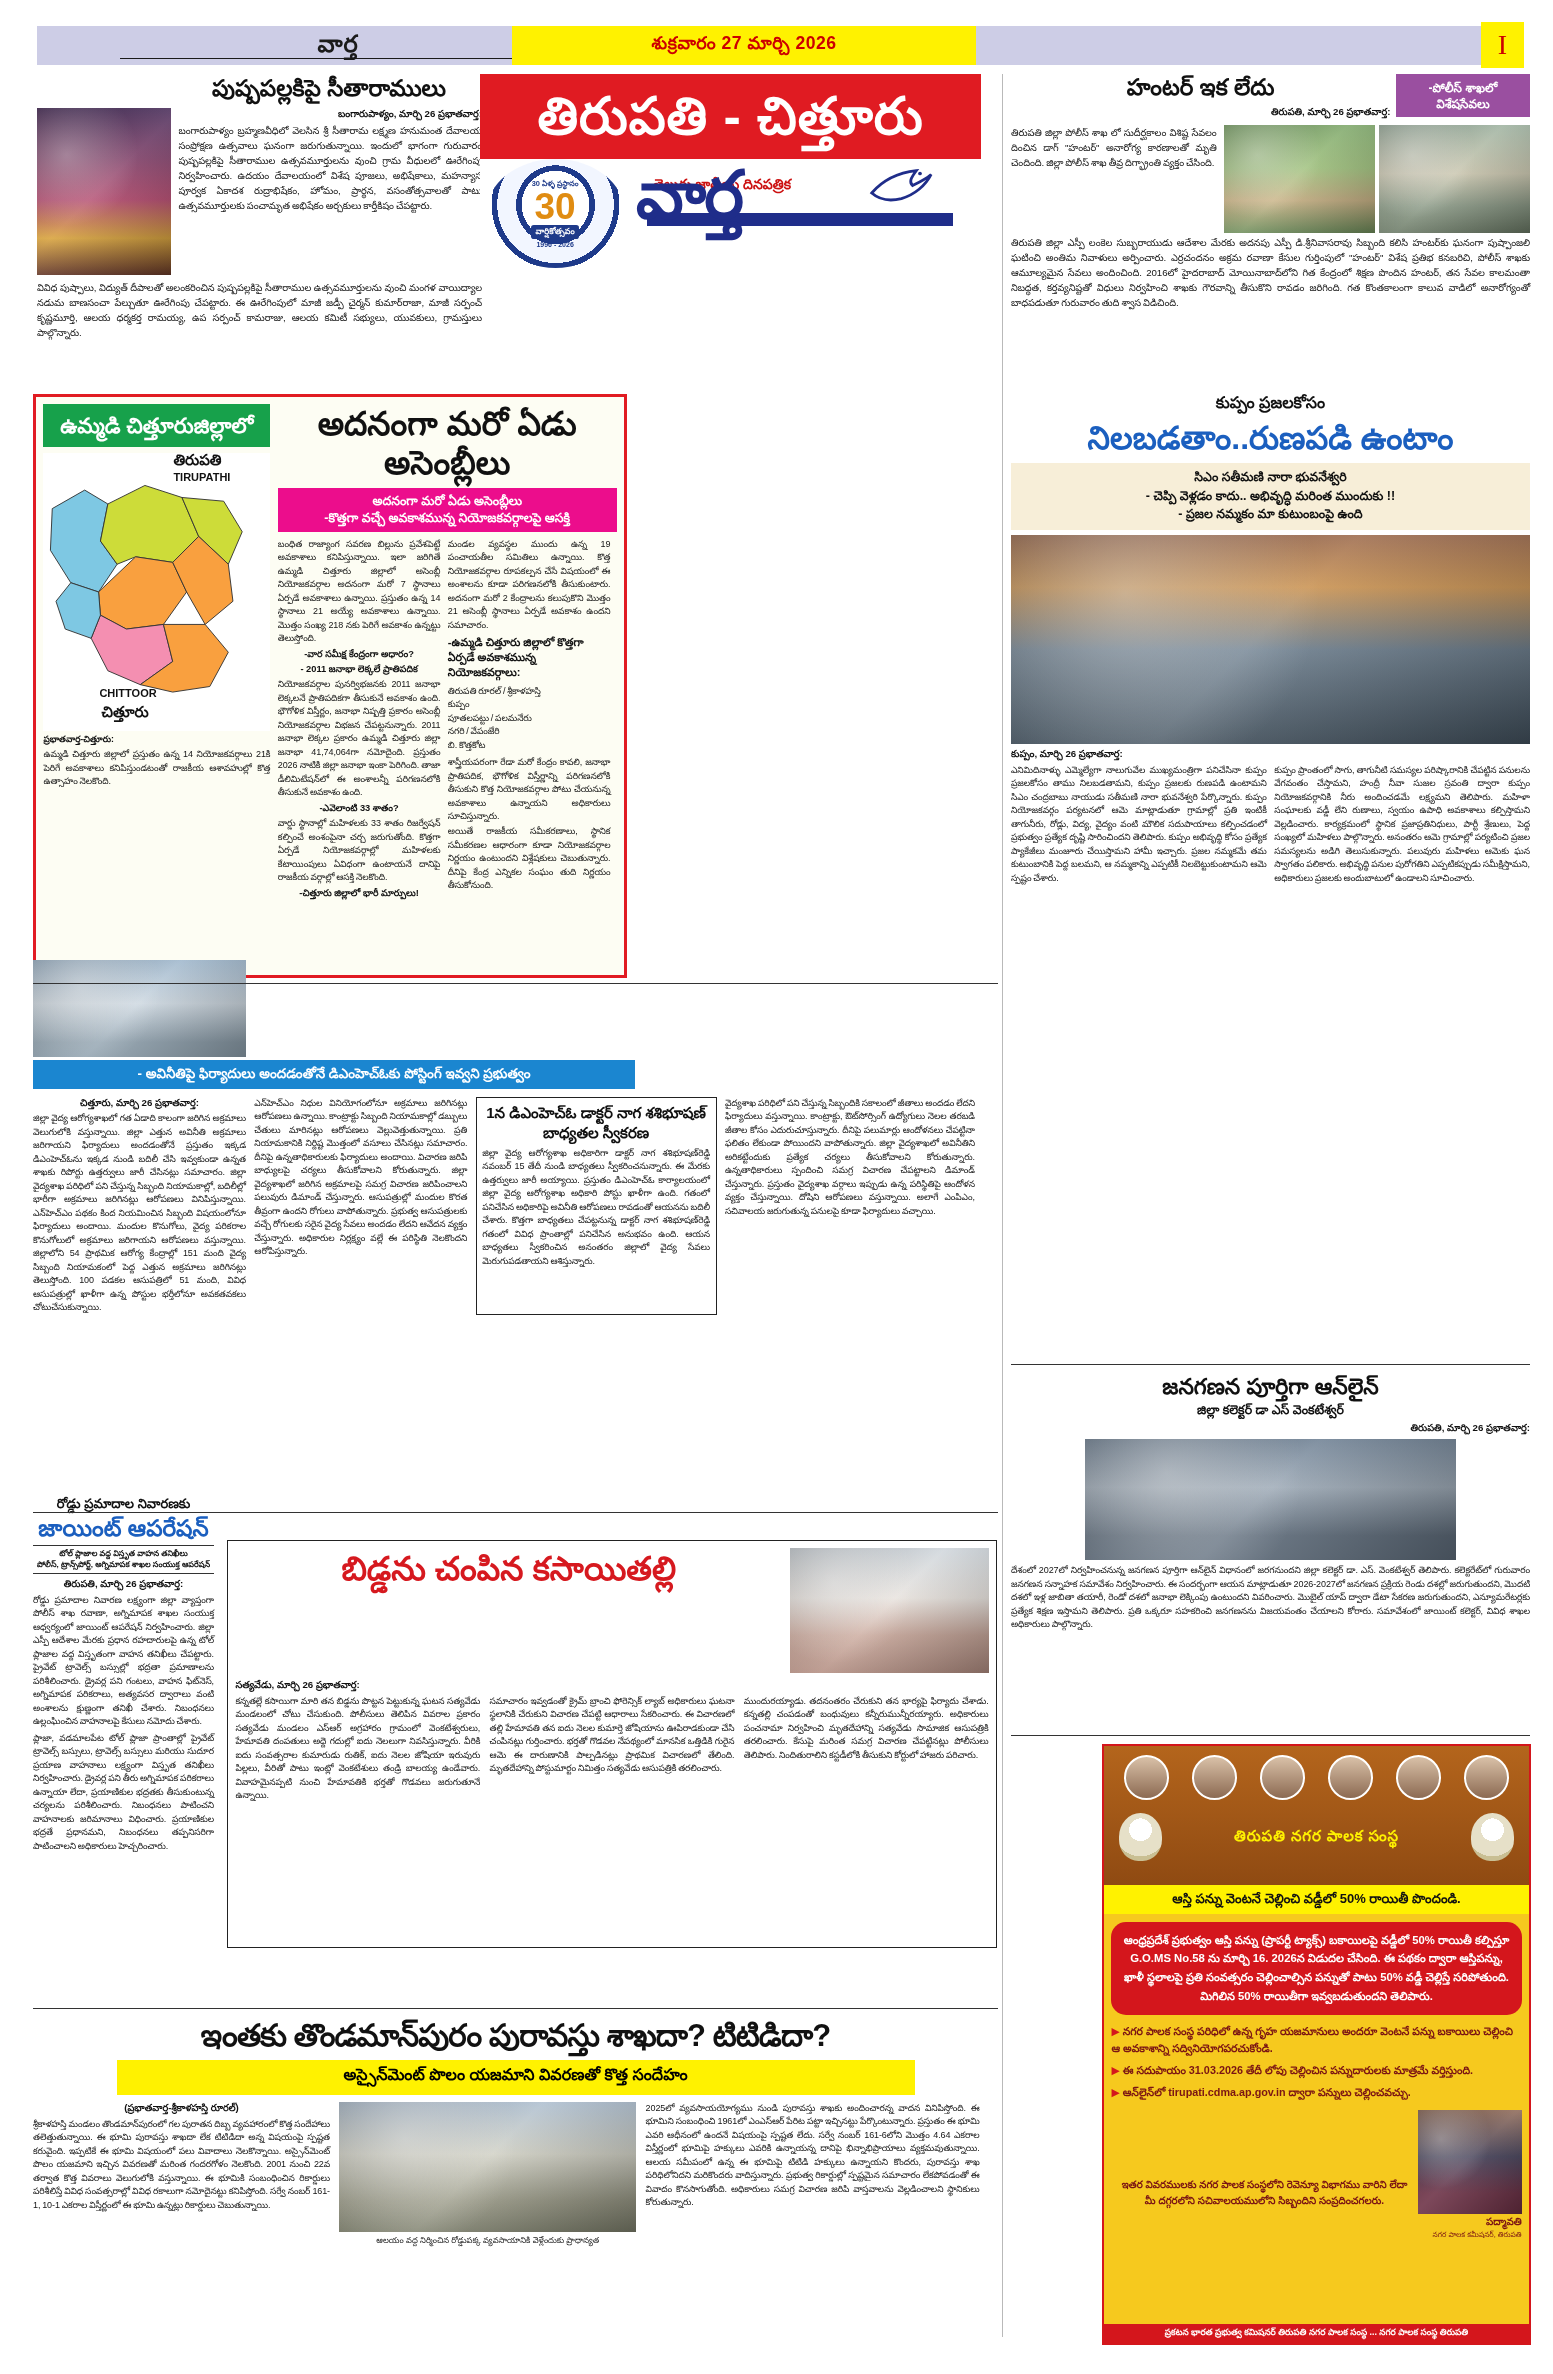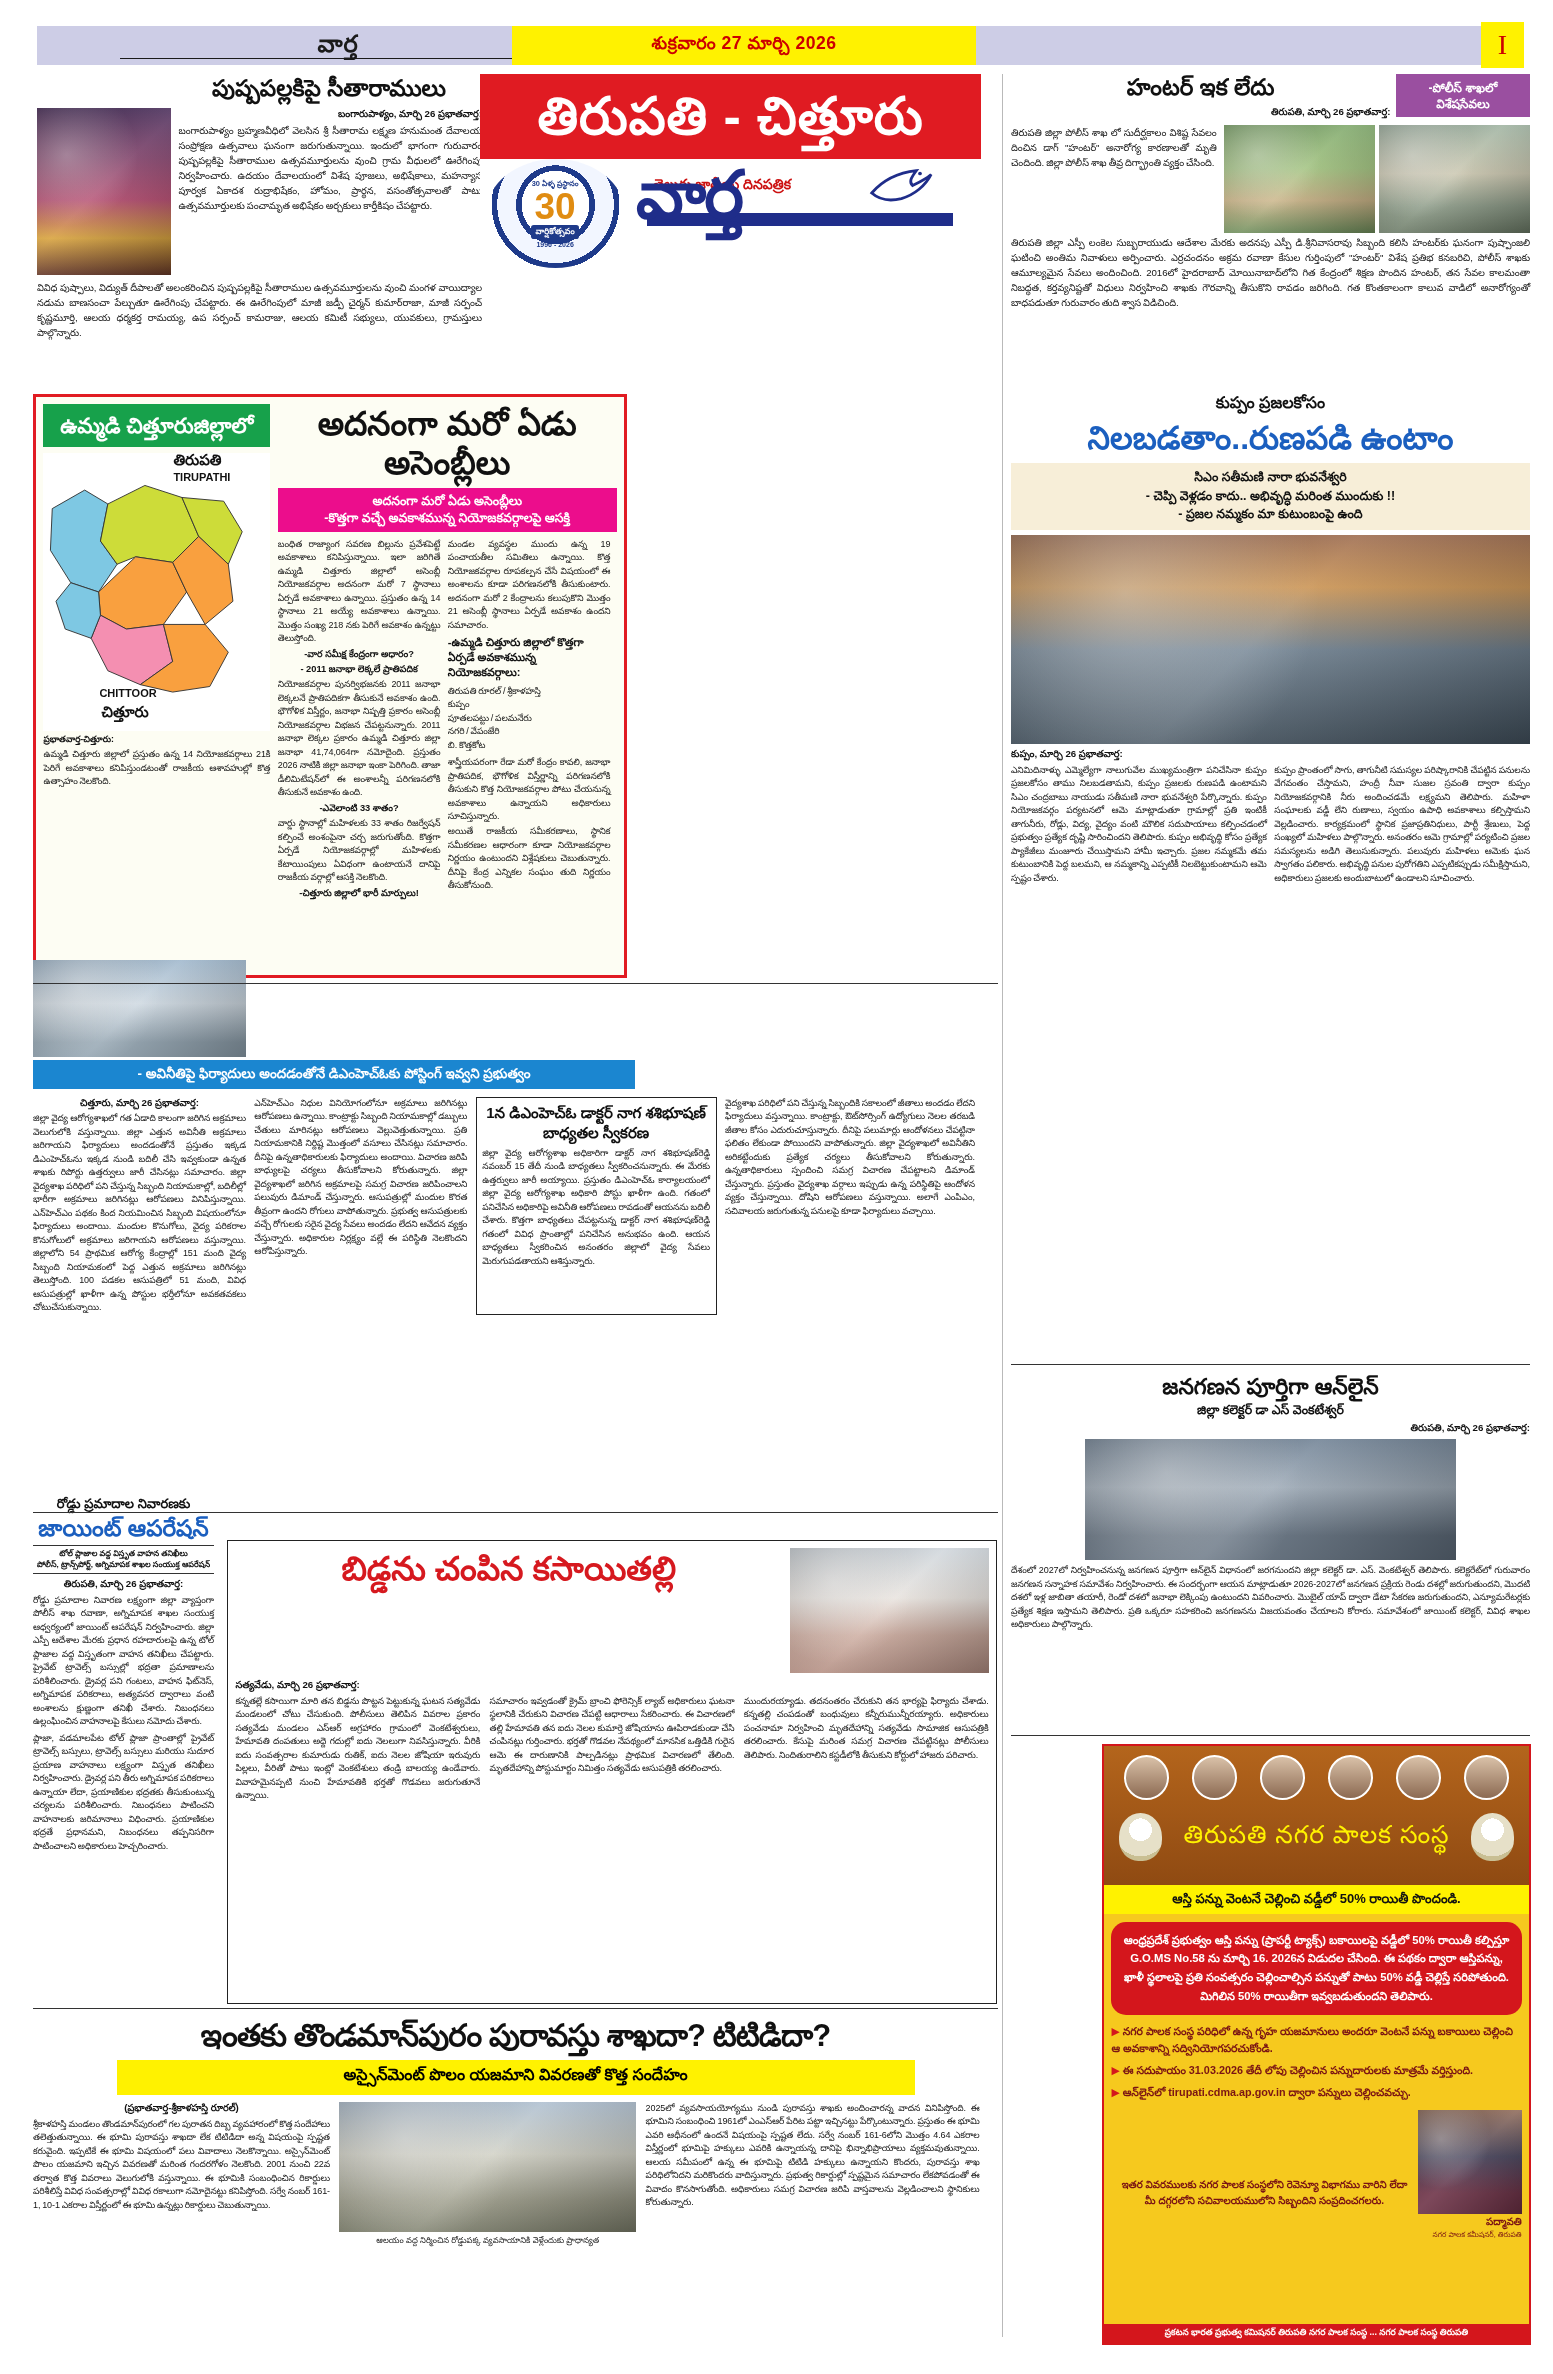--- a/index.html
+++ b/index.html
@@ -125,21 +125,21 @@
   
   .ad-outer{ border:2.8px solid #d4161c; background:#f6c91e; }
   .ad-top{
     background: linear-gradient(180deg,#b4651c,#8f4a12);
     position:relative;
   }
   .ad-face{
     width:45px;height:45px;border-radius:50%;border:2.8px solid #fff;
     background:linear-gradient(180deg,#d9c1a8,#8c6a52);
   }
-  .ad-title{ color:#fff200; font-weight:normal; font-size:25px; text-align:left; letter-spacing:0.9px;}
+  .ad-title{ color:#fff200; font-weight:bold; font-size:15px; text-align:left; letter-spacing:0.9px;}
   .ad-emblem{ width:43px;height:48px;border-radius:50% 50% 45% 45%; background: radial-gradient(circle at 50% 35%, #fff 0 30%, #e6e0c8 30% 70%, #c9bf93 70% 100%); }
   .ad-yellowline{ background:#fff200; color:#111; font-weight:bold; text-align:center; font-size:13px; padding:5.6px 3.7px; }
   .ad-redblock{ background:#d4161c; color:#fff; border-radius:15px; text-align:center; font-size:11.3px; line-height:18.6px; padding:9.3px 11px; font-weight:bold;}
   .ad-bullet{ font-size:10.8px; line-height:16.7px; color:#7a1414; font-weight:bold; }
   .ad-bullet .mark{ color:#d4161c; }
   .ad-foot{ background:#fff200; text-align:center; font-size:10.2px; font-weight:bold; color:#7a1414; line-height:16px; padding:5.6px;}
   .ad-bottom-red{ background:#d4161c; color:#fff; text-align:center; font-size:8.8px; padding:3.7px; font-weight:bold;}
 
   .caption{ font-size:8.3px; text-align:center; color:#222; }
 </style>
@@ -318,21 +318,21 @@
     <div class="hx-blue tel" style="font-size:23px;line-height:28px;">జాయింట్ ఆపరేషన్</div>
     <div style="border-top:0.9px solid #333;border-bottom:0.9px solid #333;padding:2.8px 0;margin-top:2.8px;">
       <div class="tel hl" style="font-size:8px;text-align:center;">టోల్ ప్లాజాల వద్ద విస్తృత వాహన తనిఖీలు</div>
       <div class="tel hl" style="font-size:8px;text-align:center;">పోలీస్, ట్రాన్స్‌పోర్ట్, అగ్నిమాపక శాఖల సంయుక్త ఆపరేషన్</div>
     </div>
     <div class="dateline tel hl" style="margin-top:3.7px;">తిరుపతి, మార్చి 26 ప్రభాతవార్త:</div>
     <div class="body-text tel sm">రోడ్డు ప్రమాదాల నివారణ లక్ష్యంగా జిల్లా వ్యాప్తంగా పోలీస్ శాఖ రవాణా, అగ్నిమాపక శాఖల సంయుక్త ఆధ్వర్యంలో జాయింట్ ఆపరేషన్ నిర్వహించారు. జిల్లా ఎస్పీ ఆదేశాల మేరకు ప్రధాన రహదారులపై ఉన్న టోల్ ప్లాజాల వద్ద విస్తృతంగా వాహన తనిఖీలు చేపట్టారు. ప్రైవేట్ ట్రావెల్స్ బస్సుల్లో భద్రతా ప్రమాణాలను పరిశీలించారు. డ్రైవర్ల పని గంటలు, వాహన ఫిట్‌నెస్, అగ్నిమాపక పరికరాలు, అత్యవసర ద్వారాలు వంటి అంశాలను క్షుణ్ణంగా తనిఖీ చేశారు. నిబంధనలు ఉల్లంఘించిన వాహనాలపై కేసులు నమోదు చేశారు.</div>
     <div class="body-text tel sm" style="margin-top:2.8px;">ప్లాజా, వడమాలపేట టోల్ ప్లాజా ప్రాంతాల్లో ప్రైవేట్ ట్రావెల్స్ బస్సులు, ట్రావెల్స్ బస్సులు మరియు సుదూర ప్రయాణ వాహనాలు లక్ష్యంగా విస్తృత తనిఖీలు నిర్వహించారు. డ్రైవర్ల పని తీరు అగ్నిమాపక పరికరాలు ఉన్నాయా లేదా, ప్రయాణికుల భద్రతకు తీసుకుంటున్న చర్యలను పరిశీలించారు. నిబంధనలు పాటించని వాహనాలకు జరిమానాలు విధించారు. ప్రయాణికుల భద్రతే ప్రధానమని, నిబంధనలు తప్పనిసరిగా పాటించాలని అధికారులు హెచ్చరించారు.</div>
   </div>
 
-  <div class="boxed" style="position:absolute;left:227px;top:1540px;width:770px;height:464px;background:#fff;">
+  <div class="boxed" style="position:absolute;left:227px;top:1540px;width:770px;height:408px;background:#fff;">
     <div style="padding:7.4px;">
       <div style="display:flex;align-items:flex-start;gap:7.4px;">
         <div style="flex:1;">
           <div class="hx-red tel" style="font-size:33px;line-height:41px;">బిడ్డను చంపిన కసాయితల్లి</div>
         </div>
         <div class="photo ph-baby" style="width:199px;height:125px;"></div>
       </div>
       <div class="dateline tel hl" style="text-align:left;margin-top:5.6px;">సత్యవేడు, మార్చి 26 ప్రభాతవార్త:</div>
       <div style="display:flex;gap:9.3px;margin-top:1.9px;">
         <div style="width:33%;" class="body-text tel sm">కన్నతల్లే కసాయిగా మారి తన బిడ్డను పొట్టన పెట్టుకున్న ఘటన సత్యవేడు మండలంలో చోటు చేసుకుంది. పోలీసులు తెలిపిన వివరాల ప్రకారం సత్యవేడు మండలం ఎస్ఆర్ అగ్రహారం గ్రామంలో వెంకటేశ్వరులు, హేమావతి దంపతులు అద్దె గదుల్లో ఐదు నెలలుగా నివసిస్తున్నారు. వీరికి ఐదు సంవత్సరాల కుమారుడు రుతిక్, ఐదు నెలల జోషియా ఇరువురు పిల్లలు, వీరితో పాటు ఇంట్లో వెంకటేశులు తండ్రి బాలయ్య ఉండేవారు. వివాహమైనప్పటి నుంచి హేమావతికి భర్తతో గొడవలు జరుగుతూనే ఉన్నాయి.</div>

